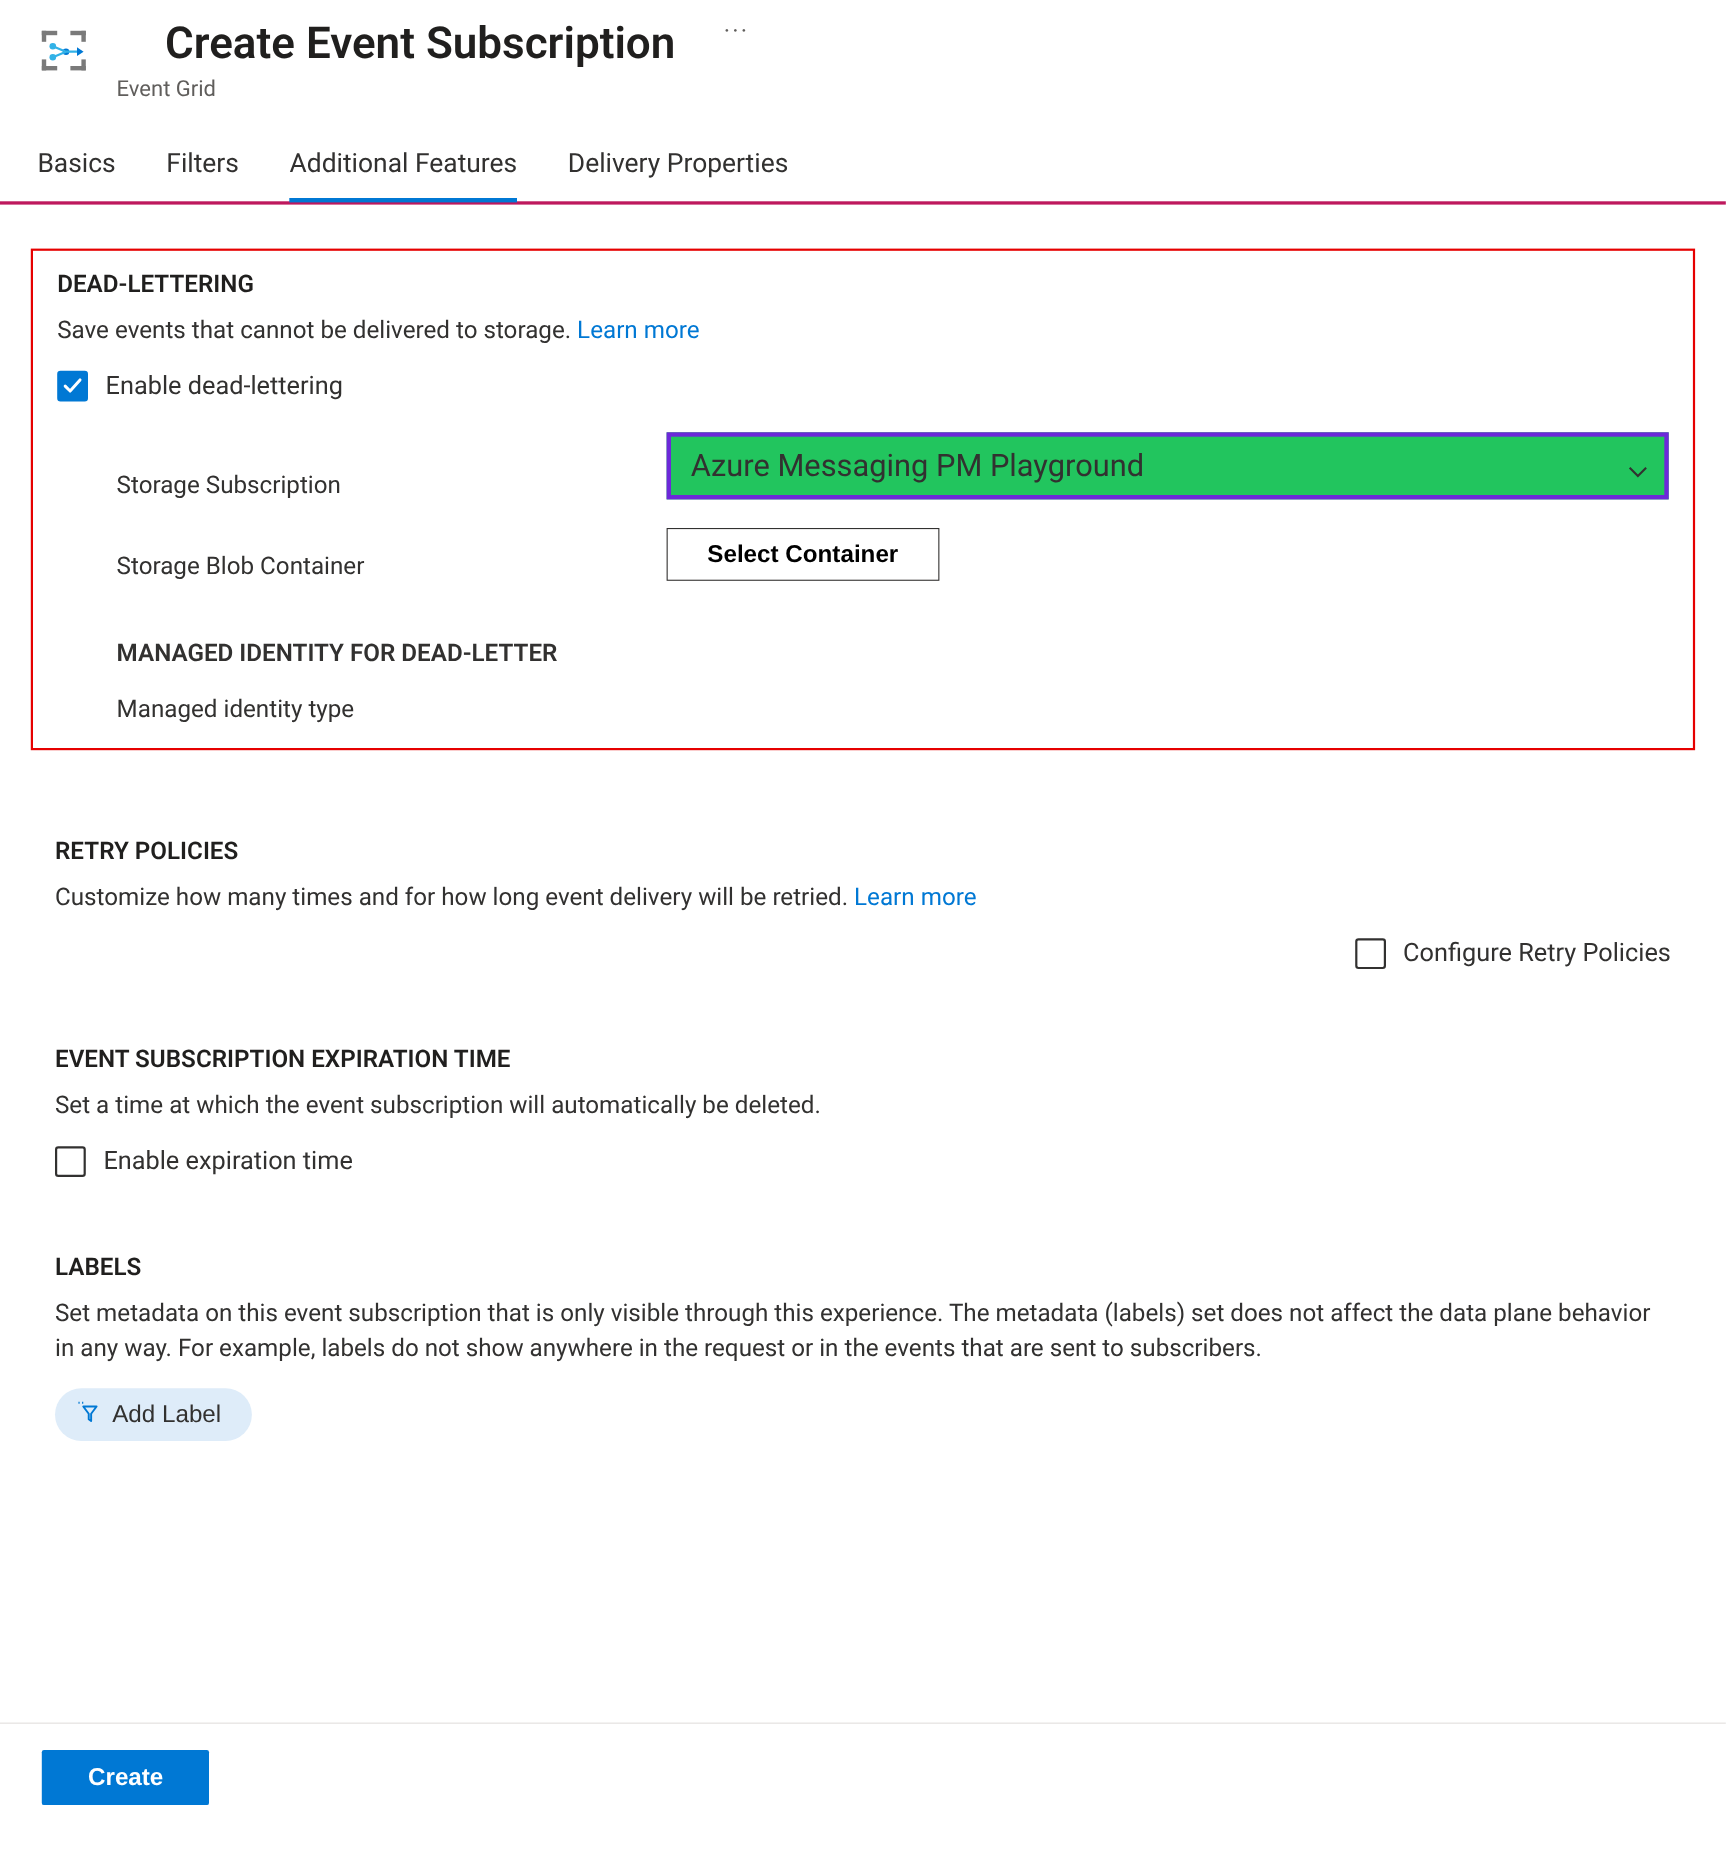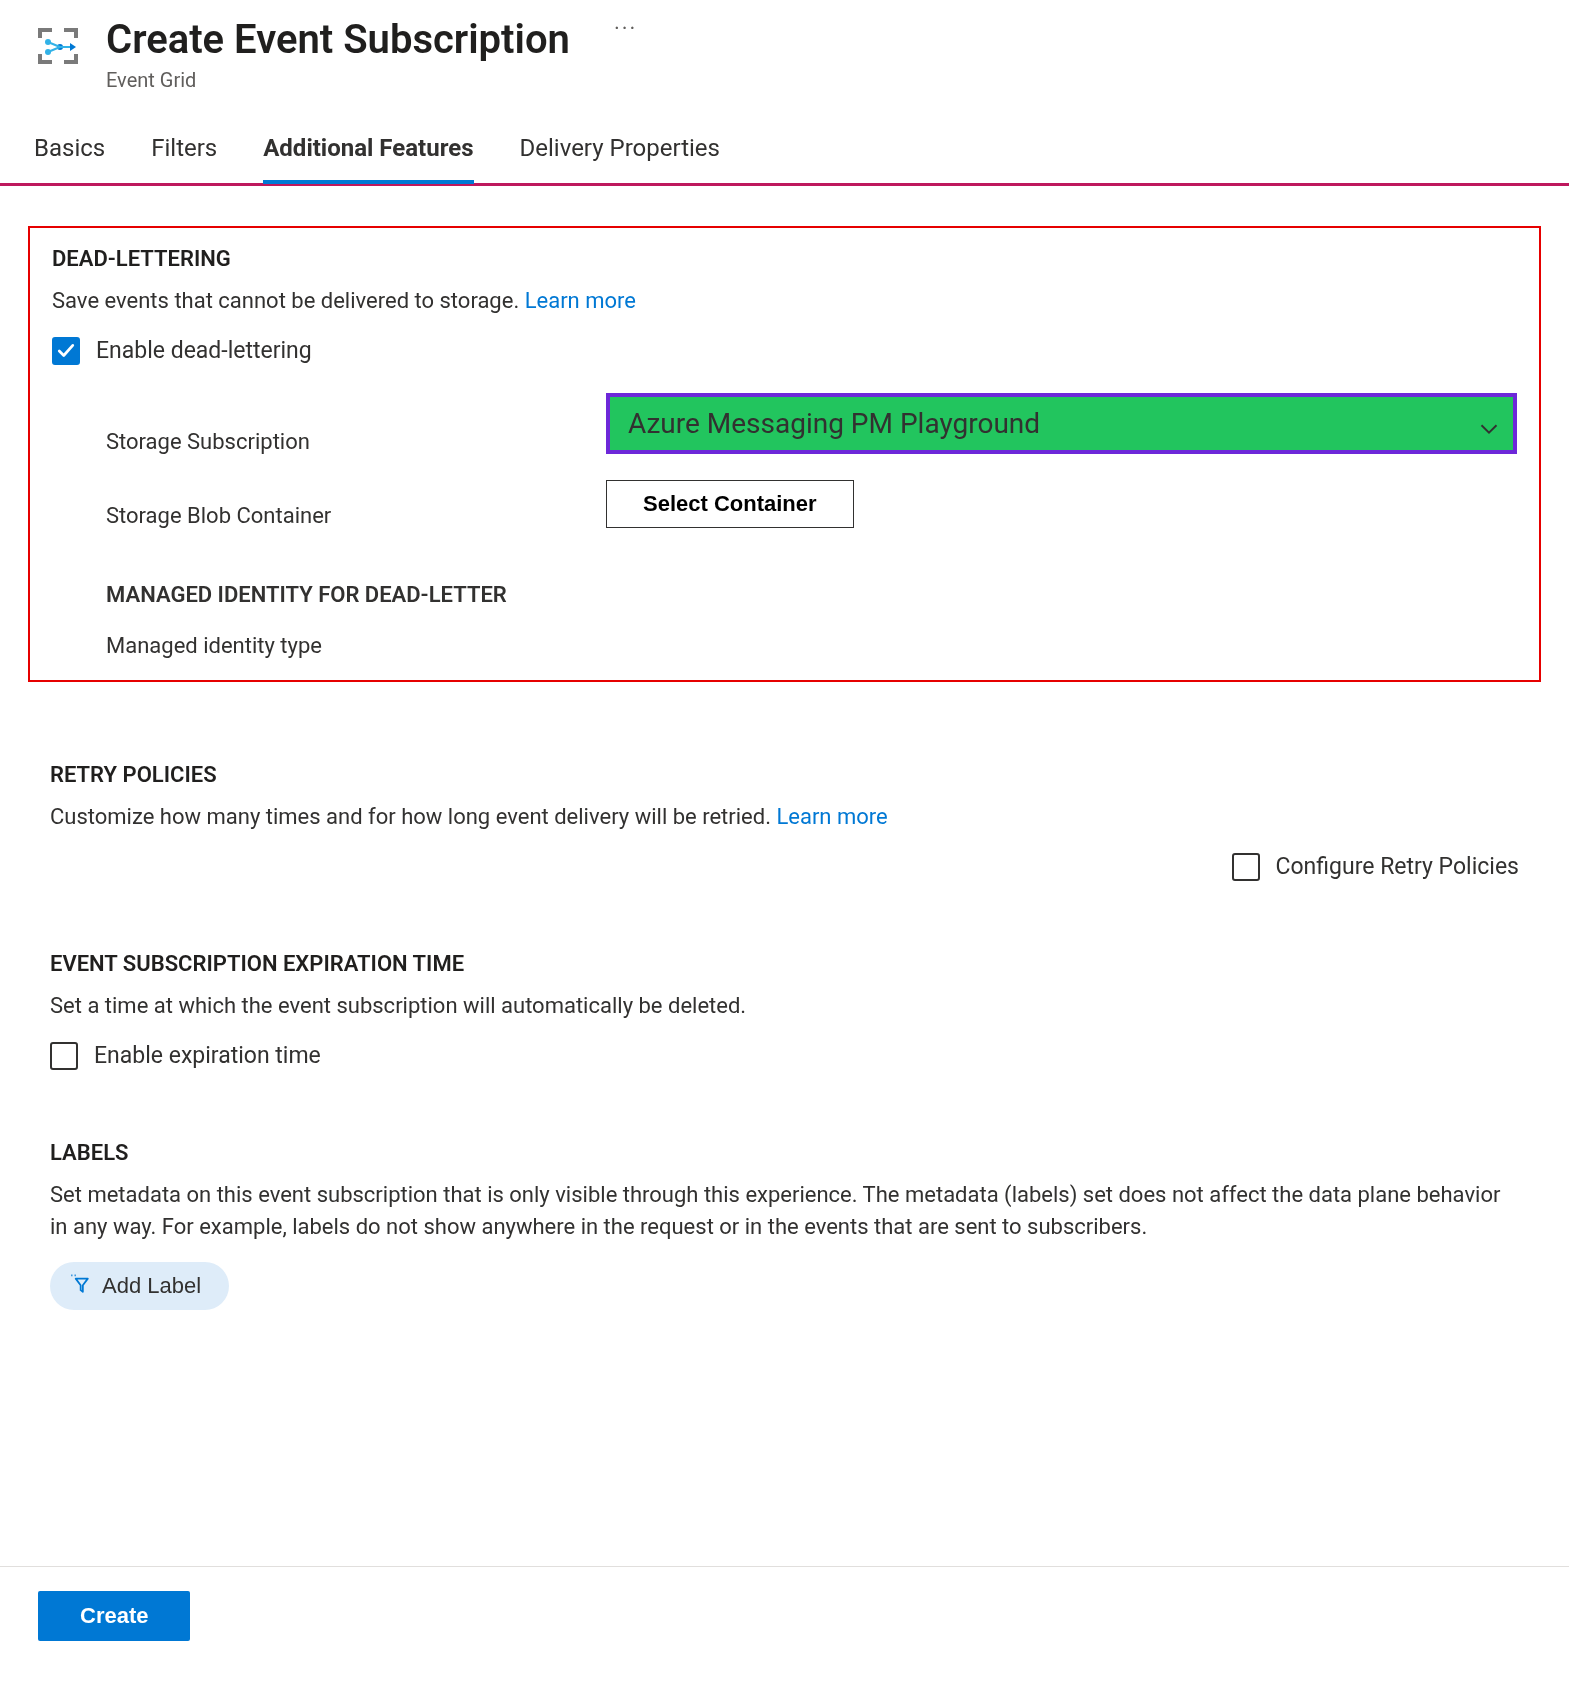--- a/index.html
+++ b/index.html
@@ -23,20 +23,21 @@
     margin-right: 24px;
     margin-top: 6px;
   }
   .header-title-wrap { flex: 1; }
   .page-title {
     font-size: 40px;
     font-weight: 600;
     color: #201f1e;
     line-height: 1.2;
     display: inline-block;
+    margin-left: 44px;
   }
   .ellipsis-icon {
     display: inline-block;
     font-size: 22px;
     color: #605e5c;
     margin-left: 40px;
     vertical-align: top;
     letter-spacing: 2px;
   }
   .subtitle {
@@ -54,21 +55,21 @@
   }
   .tab {
     padding: 14px 0 18px 0;
     font-size: 24px;
     color: #323130;
     cursor: pointer;
     border-bottom: 4px solid transparent;
     margin-bottom: -1px;
   }
   .tab.active {
-    font-weight: 700;
+    font-weight: 400;
     border-bottom-color: #0078d4;
   }
   
   .content {
     padding: 40px 28px 0 28px;
   }
   .highlight-box {
     border: 2px solid #e60000;
     padding: 18px 22px 22px 22px;
     margin-bottom: 80px;

